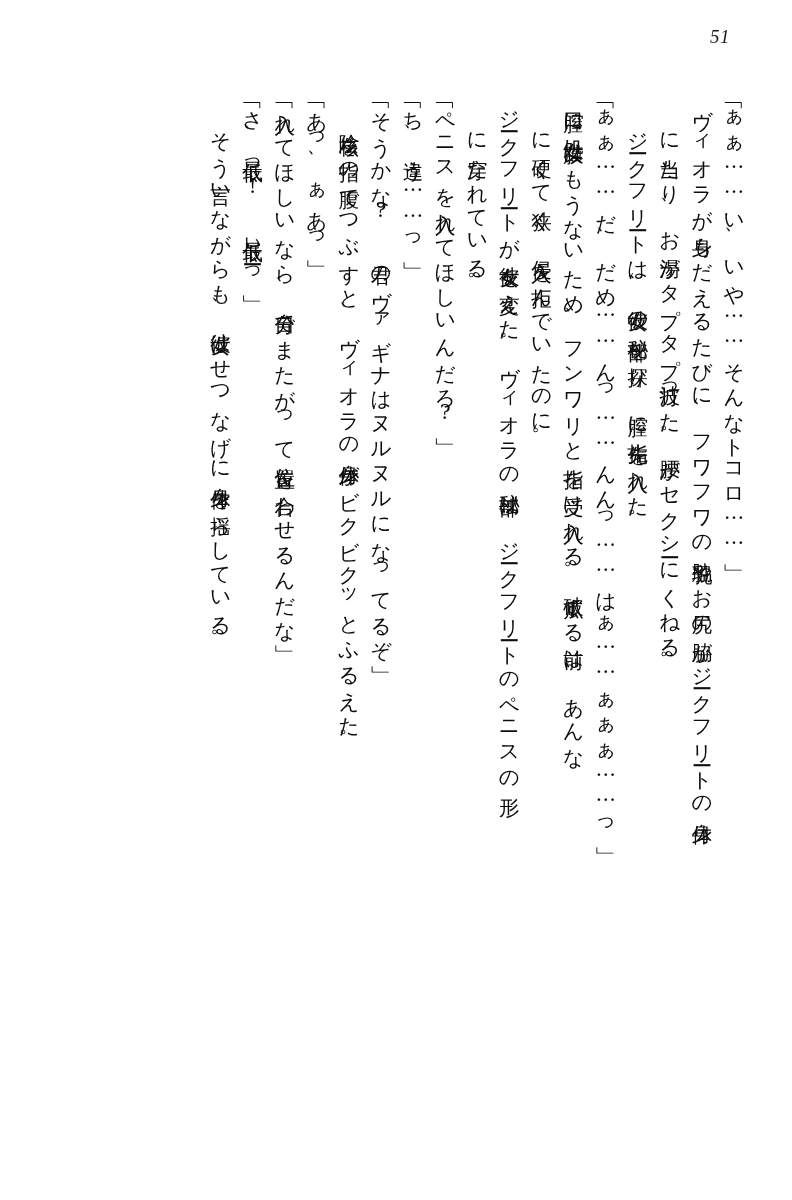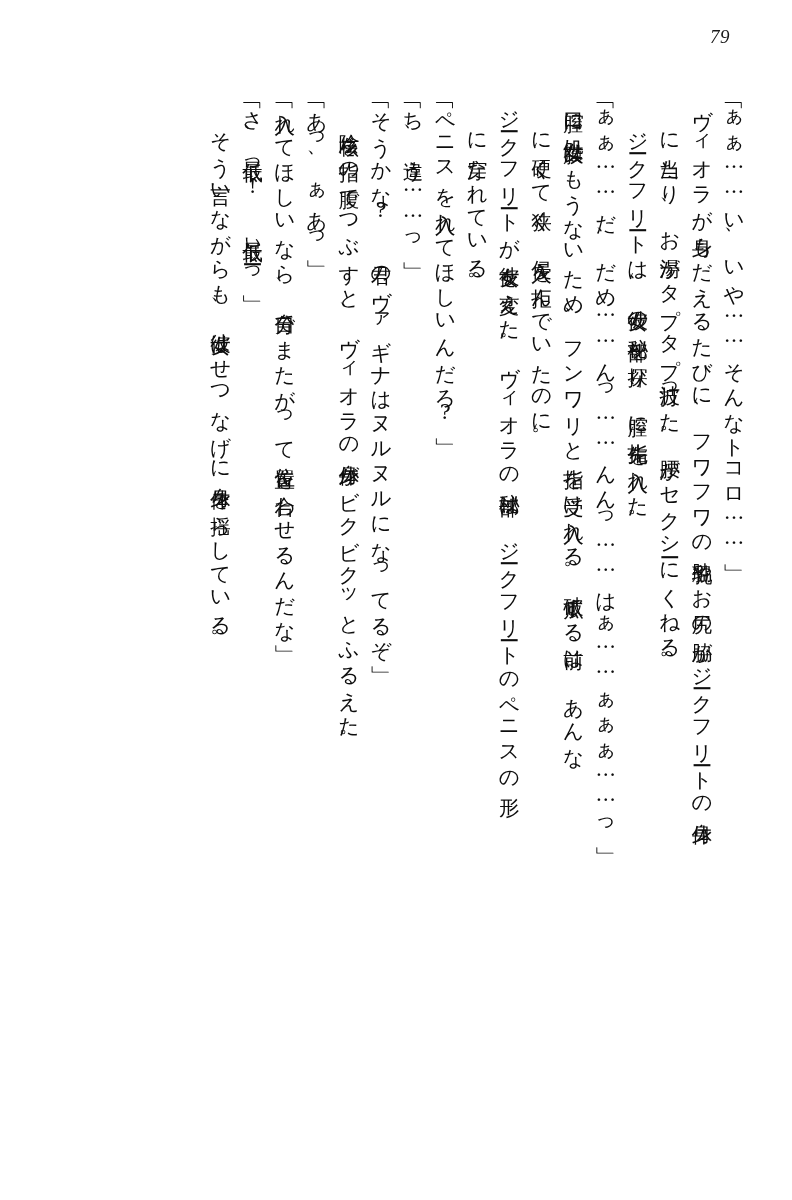--- a/index.html
+++ b/index.html
@@ -62,21 +62,21 @@
   }
 
   
   .line.indent-1 { padding-top: 22px; }
 </style>
 </head>
 <body>
 
 <div class="page">
 
-  <div class="page-number">79</div>
+  <div class="page-number">51</div>
 
   <div class="text-block">
     <div class="line">「ぁぁ……い、いや……そんなトコロ……」</div>
     <div class="line">ヴィオラが身もだえるたびに、フワフワの脇乳やお尻の脇がジークフリートの身体</div>
     <div class="line indent-1">に当たり、お湯がタプタプ波打った。腰がセクシーにくねる。</div>
     <div class="line indent-1">ジークフリートは、彼女の秘部を探り、膣に指先を入れた。</div>
     <div class="line">「ぁぁ……だ、だめ……んっ……んんっ……はぁ……ぁぁぁ……っ」</div>
     <div class="line">膣口に処女膜はもうないため、フンワリと指を受け入れる。破瓜する前は、あんな</div>
     <div class="line indent-1">に硬くて狭く、侵入を拒んでいたのに。</div>
     <div class="line">ジークフリートが彼女を変えた。ヴィオラの秘部は、ジークフリートのペニスの形</div>

